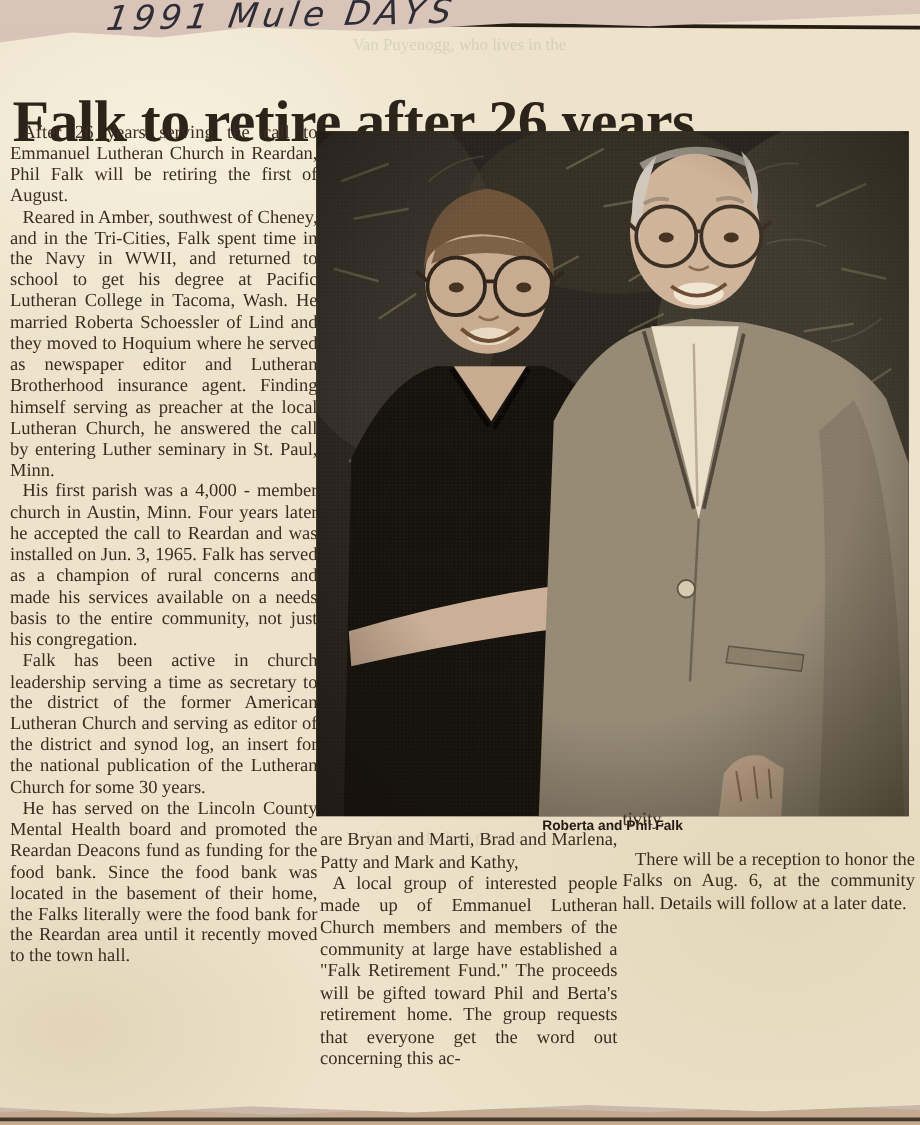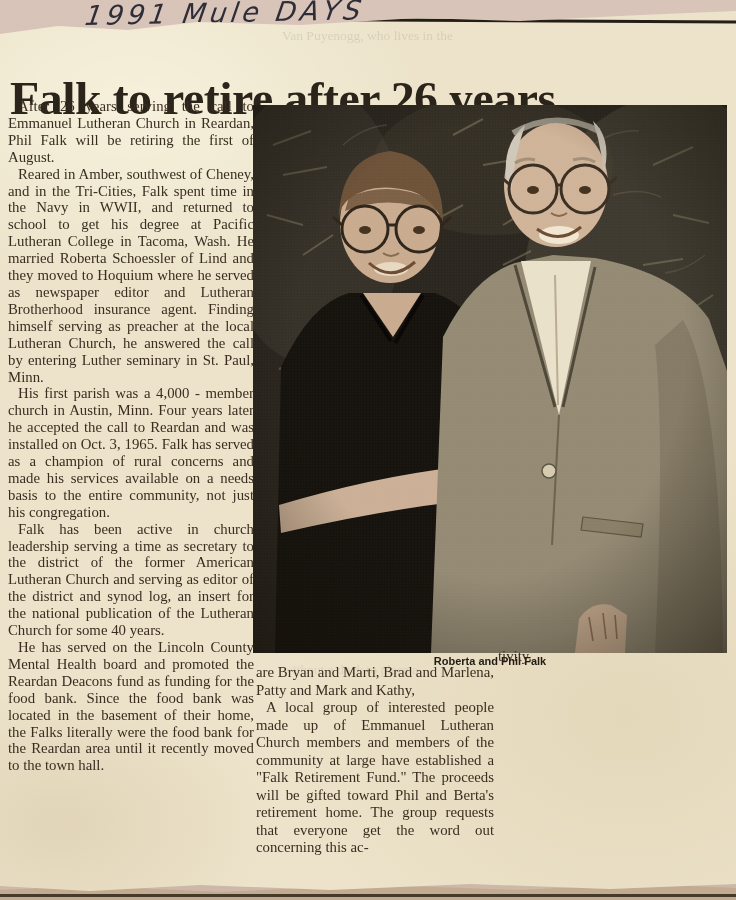--- a/index.html
+++ b/index.html
@@ -87,22 +87,22 @@
 
     <div class="top-rule"></div>
 
     <div class="ghost ghost-top">Van Puyenogg, who lives in the</div>
 
     <h1 class="headline">Falk to retire after 26 years</h1>
 
     <div class="col col-left">
       <p>After 26 years serving the call to Emmanuel Lutheran Church in Reardan, Phil Falk will be retiring the first of August.</p>
       <p>Reared in Amber, southwest of Cheney, and in the Tri-Cities, Falk spent time in the Navy in WWII, and returned to school to get his degree at Pacific Lutheran College in Tacoma, Wash. He married Roberta Schoessler of Lind and they moved to Hoquium where he served as newspaper editor and Lutheran Brotherhood insurance agent. Finding himself serving as preacher at the local Lutheran Church, he answered the call by entering Luther seminary in St. Paul, Minn.</p>
-      <p>His first parish was a 4,000 - member church in Austin, Minn. Four years later he accepted the call to Reardan and was installed on Oct. 3, 1965. Falk has served as a champion of rural concerns and made his services available on a needs basis to the entire community, not just his congregation.</p>
-      <p>Falk has been active in church leadership serving a time as secretary to the district of the former American Lutheran Church and serving as editor of the district and synod log, an insert for the national publication of the Lutheran Church for some 40 years.</p>
+      <p>His first parish was a 4,000 - member church in Austin, Minn. Four years later he accepted the call to Reardan and was installed on Jun. 3, 1965. Falk has served as a champion of rural concerns and made his services available on a needs basis to the entire community, not just his congregation.</p>
+      <p>Falk has been active in church leadership serving a time as secretary to the district of the former American Lutheran Church and serving as editor of the district and synod log, an insert for the national publication of the Lutheran Church for some 30 years.</p>
       <p>He has served on the Lincoln County Mental Health board and promoted the Reardan Deacons fund as funding for the food bank. Since the food bank was located in the basement of their home, the Falks literally were the food bank for the Reardan area until it recently moved to the town hall.</p>
     </div>
 
     <div class="photo">
       <svg width="474" height="548" viewBox="0 0 474 548">
         <defs>
           <radialGradient id="vig" cx="50%" cy="45%" r="75%">
             <stop offset="55%" stop-color="#141008" stop-opacity="0"></stop>
             <stop offset="100%" stop-color="#141008" stop-opacity=".55"></stop>
           </radialGradient>
@@ -184,16 +184,17 @@
 
     <div class="caption">Roberta and Phil Falk</div>
 
     <div class="col col-mid">
       <p class="cont">are Bryan and Marti, Brad and Marlena, Patty and Mark and Kathy,</p>
       <p>A local group of interested people made up of Emmanuel Lutheran Church members and members of the community at large have established a "Falk Retirement Fund." The proceeds will be gifted toward Phil and Berta's retirement home. The group requests that everyone get the word out concerning this ac-</p>
     </div>
 
     <div class="col col-right">
       <p class="cont">tivity.</p>
+      <p class="gap">There will be a reception to honor the Falks on Aug. 6, at the community hall. Details will follow at a later date.</p>
     </div>
 
   </div>
 </div>
 
 </body></html>

